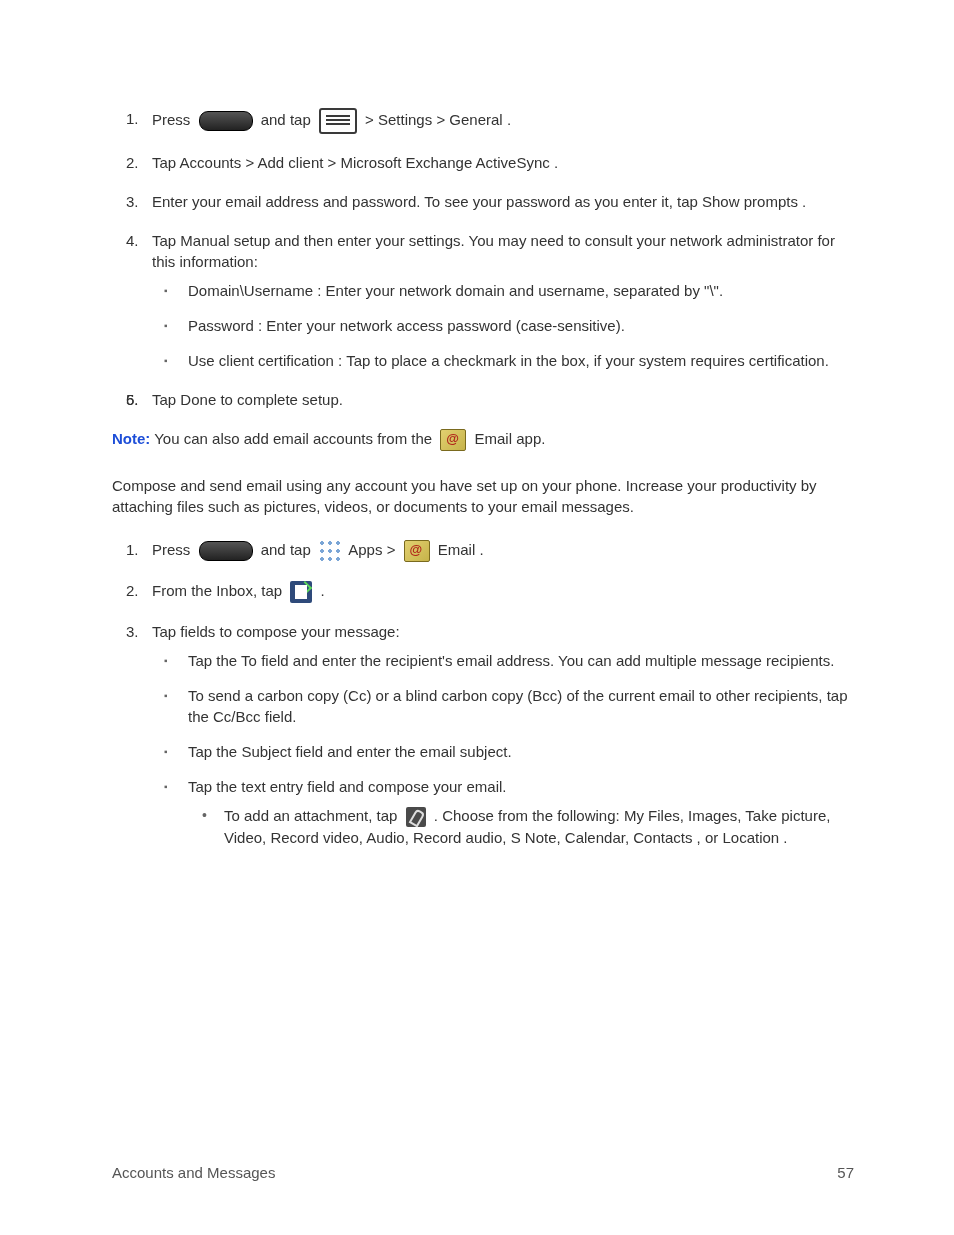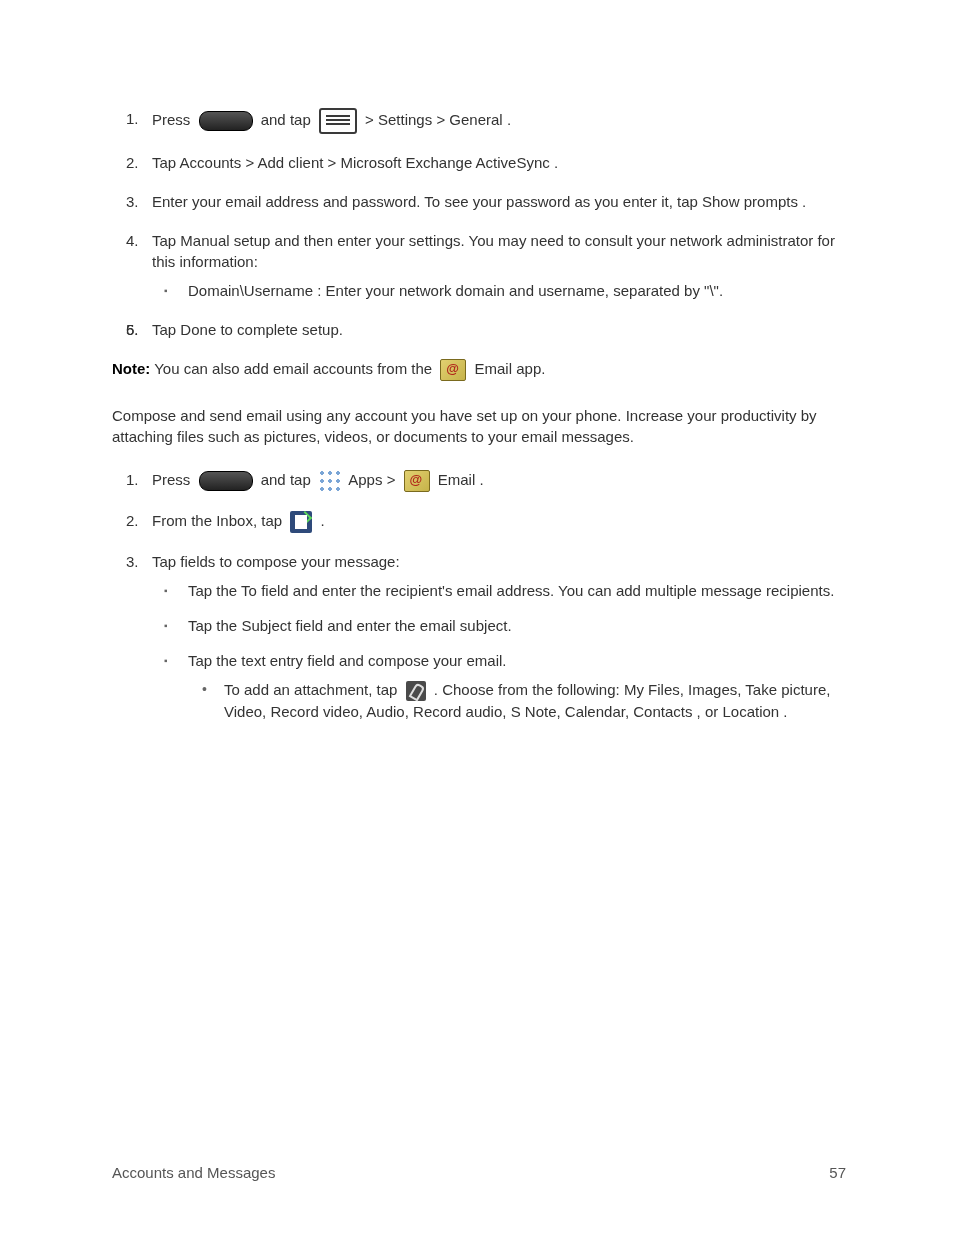--- a/index.html
+++ b/index.html
@@ -66,21 +66,21 @@
   ul.bullet > li::before {
     content: "•";
     position: absolute;
     left: 14px;
     top: 0;
     color: #666;
     font-size: 14px;
     line-height: 20px;
   }
   .bold { font-weight: normal; }
-  .note-green { color: #000000; font-weight: bold; }
+  .note-green { color: #1d4ed8; font-weight: bold; }
   .note-line { margin: 10px 0 22px 0; }
   .intro { margin: 24px 0 22px 0; }
 
   
   .icon {
     display: inline-block;
     vertical-align: middle;
     margin: 0 4px;
   }
   .home-icon {
@@ -171,21 +171,21 @@
     width: 6px; height: 12px;
     border: 2px solid #ddd;
     border-radius: 4px 4px 0 0;
     transform: rotate(30deg);
   }
 
   .footer {
     position: absolute;
     bottom: 52px;
     left: 112px;
-    right: 108px;
+    right: 100px;
     font-size: 15px;
     color: #555;
   }
   .footer .pagenum { float: right; }
 </style>
 </head>
 <body>
 
 <div class="page">
 
@@ -220,20 +220,28 @@
     </li>
     <li>
       <span class="num">4.</span>
       <span>Tap </span>
       <span class="bold">Manual setup</span>
       <span> and then enter your settings. You may need to consult your network administrator for this information:</span>
       <ul class="square">
         <li>
           <span class="bold">Domain\Username</span>
           <span>: Enter your network domain and username, separated by "\".</span>
+        </li>
+        <li>
+          <span class="bold">Password</span>
+          <span>: Enter your network access password (case-sensitive).</span>
+        </li>
+        <li>
+          <span class="bold">Use client certification</span>
+          <span>: Tap to place a checkmark in the box, if your system requires certification.</span>
         </li>
       </ul>
     </li>
     <li>
       <span class="num">5.</span>
     </li>
     <li>
       <span class="num">6.</span>
       <span>Tap </span>
       <span class="bold">Done</span>
@@ -271,20 +279,25 @@
       <span>.</span>
     </li>
     <li>
       <span class="num">3.</span>
       <span>Tap fields to compose your message:</span>
       <ul class="square">
         <li>
           <span>Tap the </span>
           <span class="bold">To</span>
           <span> field and enter the recipient's email address. You can add multiple message recipients.</span>
+        </li>
+        <li>
+          <span>To send a carbon copy (Cc) or a blind carbon copy (Bcc) of the current email to other recipients, tap the </span>
+          <span class="bold">Cc/Bcc</span>
+          <span> field.</span>
         </li>
         <li>
           <span>Tap the </span>
           <span class="bold">Subject</span>
           <span> field and enter the email subject.</span>
         </li>
         <li>
           <span>Tap the text entry field and compose your email.</span>
           <ul class="bullet">
             <li>

